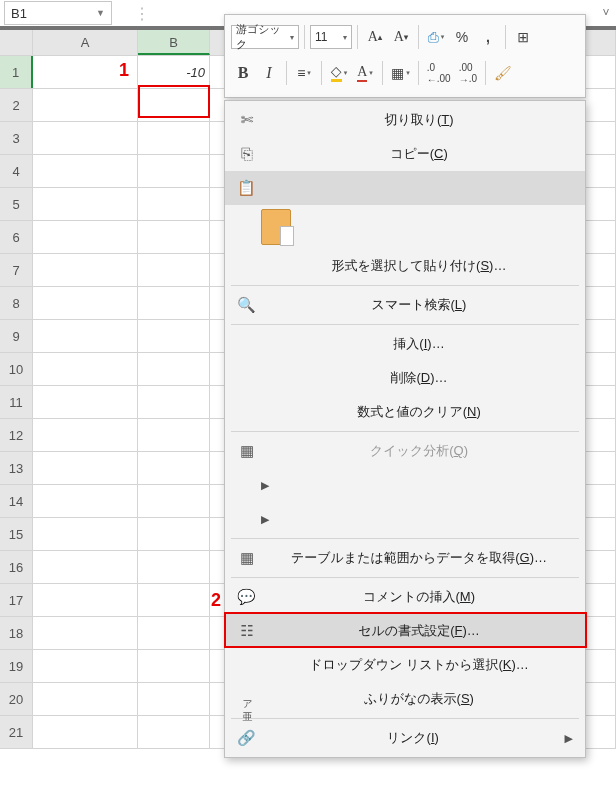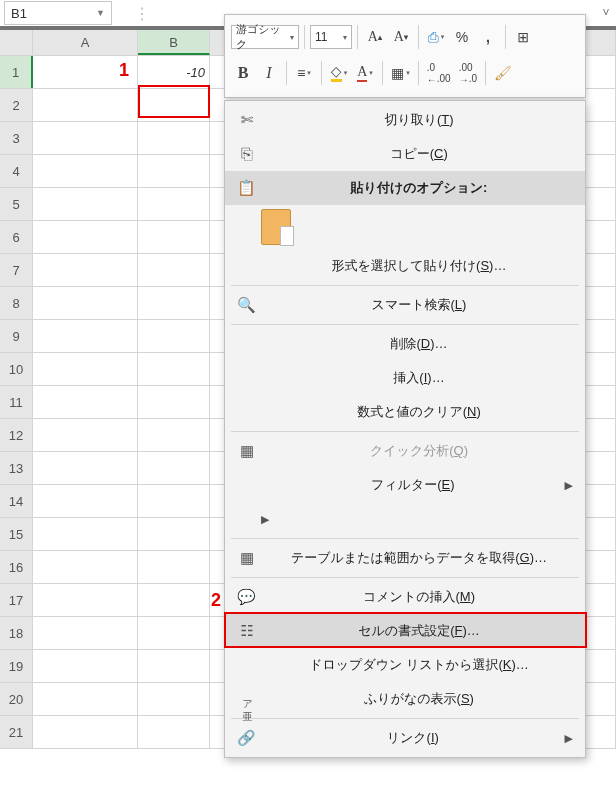--- a/index.html
+++ b/index.html
@@ -456,55 +456,53 @@
   <div class="menu-item">
     <span class="menu-icon">✄</span>
     <span class="lbl"><span>切り取り(</span><span class="mnemonic">T</span><span>)</span></span>
   </div>
   <div class="menu-item">
     <span class="menu-icon">⎘</span>
     <span class="lbl"><span>コピー(</span><span class="mnemonic">C</span><span>)</span></span>
   </div>
   <div class="menu-item hover bold-label">
     <span class="menu-icon" style="color:#c8903a;">📋</span>
-    <span class="lbl">貼り付けのオプション:</span>
   </div>
   <div class="paste-large">
     <div class="paste-clip"></div>
   </div>
   <div class="menu-item">
     <span class="menu-icon"></span>
     <span class="lbl"><span>形式を選択して貼り付け(</span><span class="mnemonic">S</span><span>)…</span></span>
   </div>
   <div class="menu-sep"></div>
   <div class="menu-item">
     <span class="menu-icon" style="color:#2a6fb5;">🔍</span>
     <span class="lbl"><span>スマート検索(</span><span class="mnemonic">L</span><span>)</span></span>
   </div>
   <div class="menu-sep"></div>
   <div class="menu-item">
     <span class="menu-icon"></span>
+    <span class="lbl"><span>挿入(</span><span class="mnemonic">I</span><span>)…</span></span>
+  </div>
+  <div class="menu-item">
+    <span class="menu-icon"></span>
     <span class="lbl"><span>削除(</span><span class="mnemonic">D</span><span>)…</span></span>
-  </div>
-  <div class="menu-item">
-    <span class="menu-icon"></span>
-    <span class="lbl"><span>挿入(</span><span class="mnemonic">I</span><span>)…</span></span>
   </div>
   <div class="menu-item">
     <span class="menu-icon"></span>
     <span class="lbl"><span>数式と値のクリア(</span><span class="mnemonic">N</span><span>)</span></span>
   </div>
   <div class="menu-sep"></div>
   <div class="menu-item disabled">
     <span class="menu-icon">▦</span>
     <span class="lbl"><span>クイック分析(</span><span class="mnemonic">Q</span><span>)</span></span>
   </div>
   <div class="menu-item">
     <span class="menu-icon"></span>
-    <span class="lbl"><span>フィルター(</span><span class="mnemonic">E</span><span>)</span></span>
     <span class="arrow">▶</span>
   </div>
   <div class="menu-item">
     <span class="menu-icon"></span>
     <span class="arrow">▶</span>
   </div>
   <div class="menu-sep"></div>
   <div class="menu-item">
     <span class="menu-icon">▦</span>
     <span class="lbl"><span>テーブルまたは範囲からデータを取得(</span><span class="mnemonic">G</span><span>)…</span></span>

